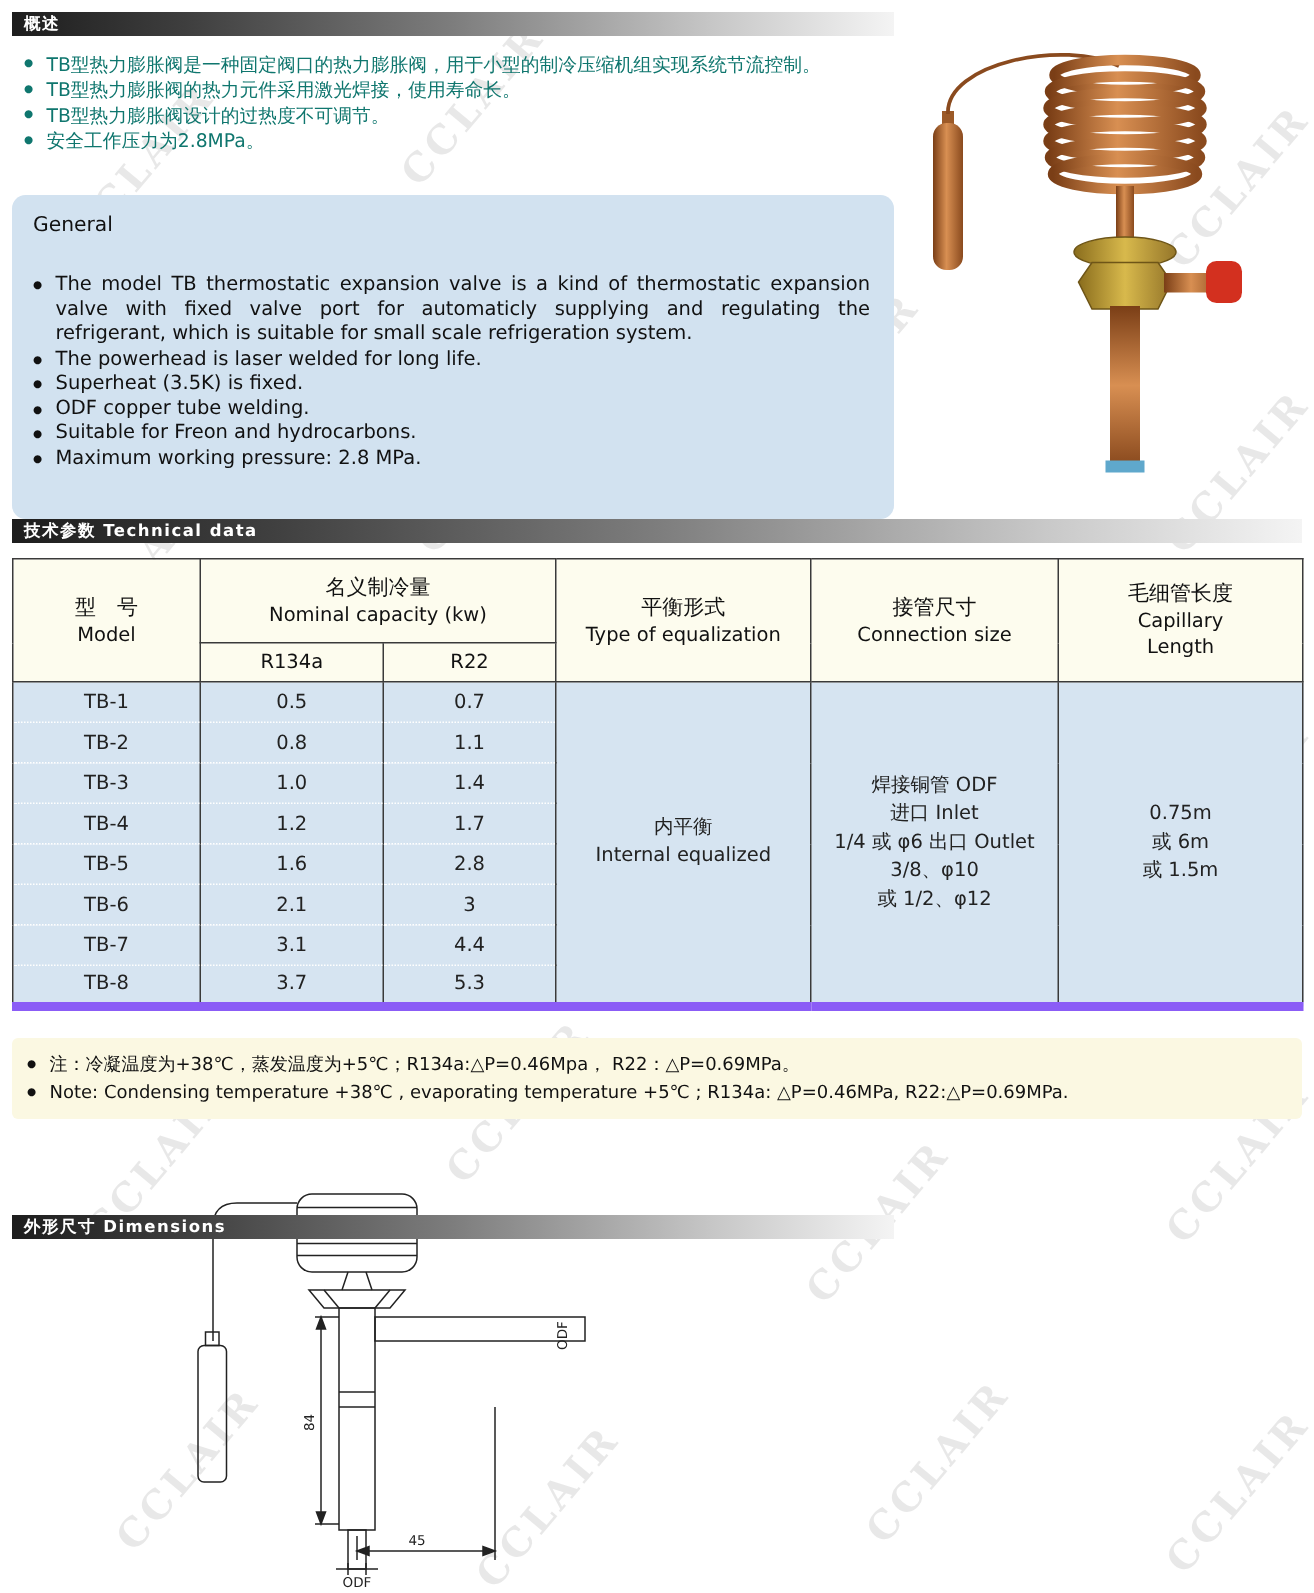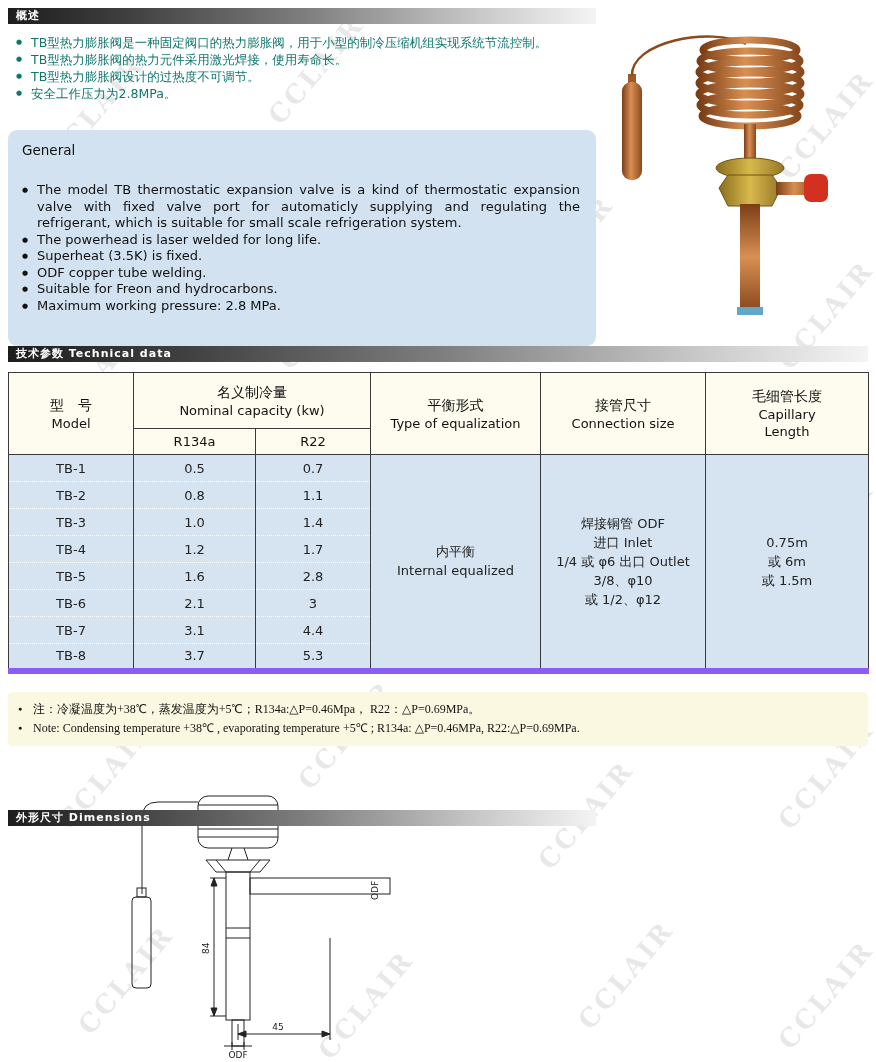--- a/index.html
+++ b/index.html
@@ -58,21 +58,21 @@
     border-top:1px dotted #ffffff; border-bottom:none;
     background:#d6e4f1; font-size:13px; color:#222; height:27px;
   }
   .ttable tbody tr:last-child td, .ttable tbody td.merged { border-bottom:6px solid #8b5cf6; }
   .ttable td.merged div { line-height:19px; }
   
   .notes {
     position:absolute; left:8px; top:692px; width:860px; height:54px;
     background:#fbf8e2; border-radius:4px; padding:8px 10px; z-index:1;
   }
-  .notes ul.bullets li { font-size:12px; line-height:19px; color:#111;font-family:Liberation Serif, serif; }
+  .notes ul.bullets li { font-size:12px; line-height:19px; color:#111; }
   
   .photo { position:absolute; left:600px; top:24px; width:230px; height:320px; z-index:1; }
   .drawing { position:absolute; left:110px; top:788px; width:310px; height:272px; z-index:1; }
   .drawing text, .photo text { font-family:"DejaVu Sans","Liberation Sans",sans-serif; }
 </style>
 </head>
 <body>
 
 <div class="page">
 

